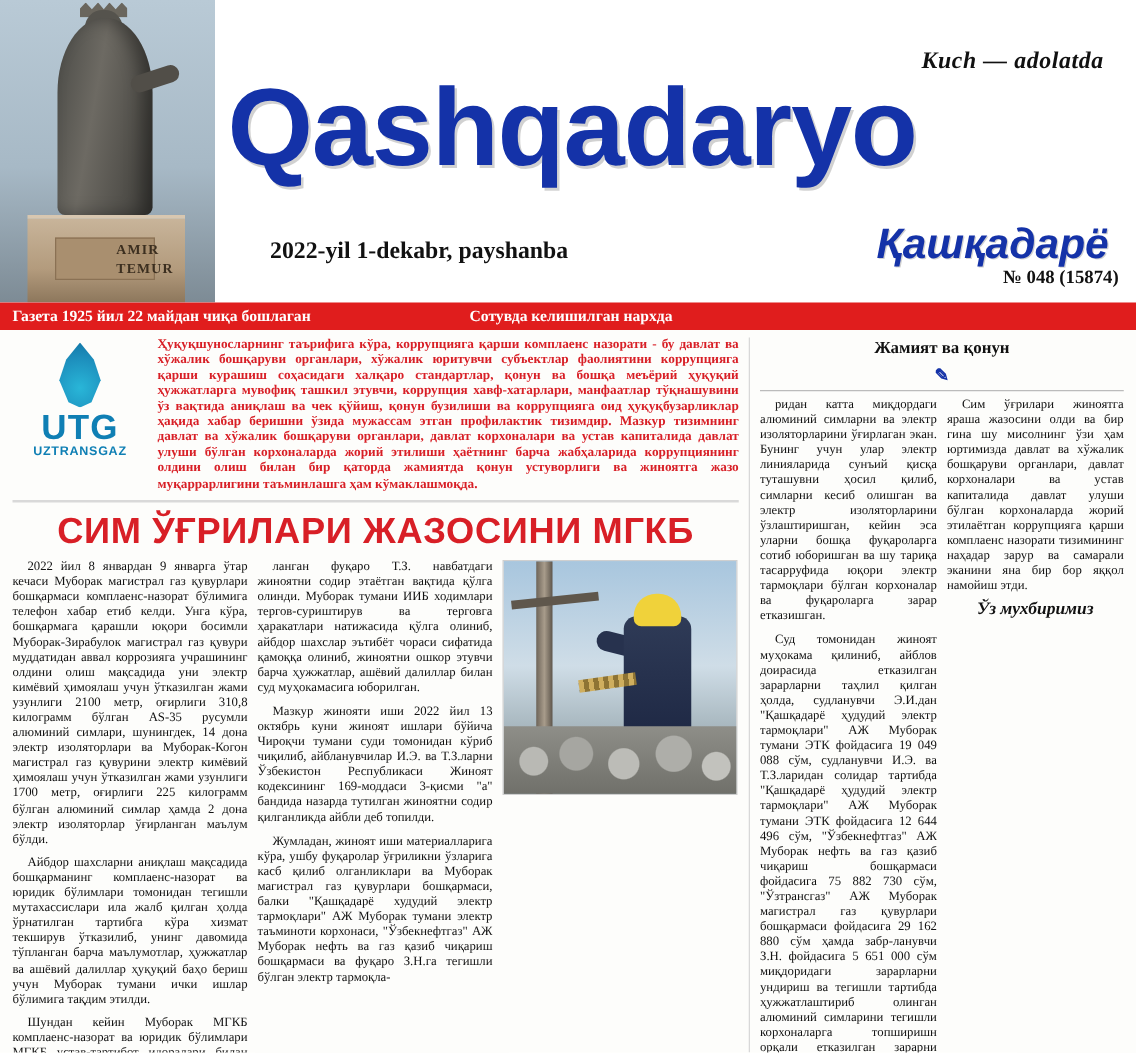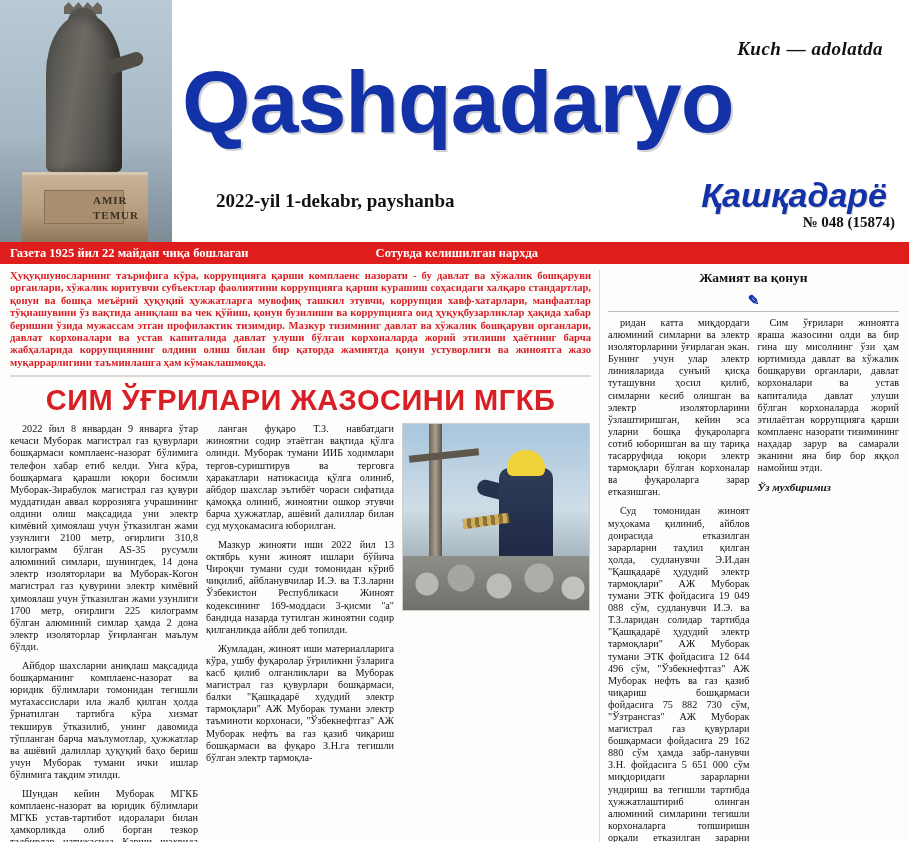--- a/index.html
+++ b/index.html
@@ -326,25 +326,25 @@
     font-family: "Liberation Serif", serif;
     font-size: 10.2px;
     line-height: 12.1px;
     text-align: justify;
     color: #111;
   }
   .rcol p { margin: 0 0 7px 0; text-indent: 12px; }
 
   .signature {
     margin-top: 0;
-    text-align: left;
+    text-align: center;
     font-family: "Liberation Serif", serif;
     font-weight: bold;
     font-style: italic;
-    font-size: 11px;
+    font-size: 14px;
     color: #111;
   }
 </style>
 </head>
 <body>
 
 <div class="page">
 
   <div class="masthead">
 
@@ -371,20 +371,25 @@
   <div class="infobar">
     <div class="ib-left">Газета 1925 йил 22 майдан чиқа бошлаган</div>
     <div class="ib-right">Сотувда келишилган нархда</div>
   </div>
 
   <div class="content">
 
     <div class="left-zone">
 
       <div class="lead-block">
+        <div class="utg-logo">
+          <div class="utg-flame"></div>
+          <div class="utg-word">UTG</div>
+          <div class="utg-sub">UZTRANSGAZ</div>
+        </div>
         <div class="lead-text">Ҳуқуқшуносларнинг таърифига кўра, коррупцияга қарши комплаенс назорати - бу давлат ва хўжалик бошқаруви органлари, хўжалик юритувчи субъектлар фаолиятини коррупцияга қарши курашиш соҳасидаги халқаро стандартлар, қонун ва бошқа меъёрий ҳуқуқий ҳужжатларга мувофиқ ташкил этувчи, коррупция хавф-хатарлари, манфаатлар тўқнашувини ўз вақтида аниқлаш ва чек қўйиш, қонун бузилиши ва коррупцияга оид ҳуқуқбузарликлар ҳақида хабар беришни ўзида мужассам этган профилактик тизимдир. Мазкур тизимнинг давлат ва хўжалик бошқаруви органлари, давлат корхоналари ва устав капиталида давлат улуши бўлган корхоналарда жорий этилиши ҳаётнинг барча жабҳаларида коррупциянинг олдини олиш билан бир қаторда жамиятда қонун устуворлиги ва жиноятга жазо муқаррарлигини таъминлашга ҳам кўмаклашмоқда.</div>
       </div>
 
       <div class="headline">СИМ ЎҒРИЛАРИ ЖАЗОСИНИ МГКБ</div>
 
       <div class="cols">
 
         <div class="col">
           <p>2022 йил 8 январдан 9 январга ўтар кечаси Муборак магистрал газ қувурлари бошқармаси комплаенс-назорат бўлимига телефон хабар етиб келди. Унга кўра, бошқармага қарашли юқори босимли Муборак-Зирабулок магистрал газ қувури муддатидан аввал коррозияга учрашининг олдини олиш мақсадида уни электр кимёвий ҳимоялаш учун ўтказилган жами узунлиги 2100 метр, оғирлиги 310,8 килограмм бўлган АS-35 русумли алюминий симлари, шунингдек, 14 дона электр изоляторлари ва Муборак-Когон магистрал газ қувурини электр кимёвий ҳимоялаш учун ўтказилган жами узунлиги 1700 метр, оғирлиги 225 килограмм бўлган алюминий симлар ҳамда 2 дона электр изоляторлар ўғирланган маълум бўлди.</p>
           <p>Айбдор шахсларни аниқлаш мақсадида бошқарманинг комплаенс-назорат ва юридик бўлимлари томонидан тегишли мутахассислари ила жалб қилган ҳолда ўрнатилган тартибга кўра хизмат текширув ўтказилиб, унинг давомида тўпланган барча маълумотлар, ҳужжатлар ва ашёвий далиллар ҳуқуқий баҳо бериш учун Муборак тумани ички ишлар бўлимига тақдим этилди.</p>

